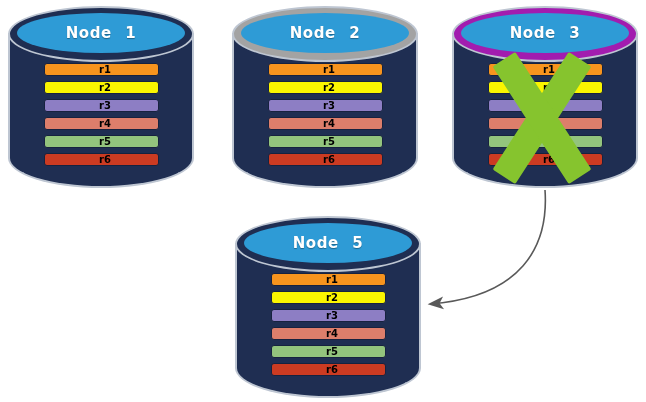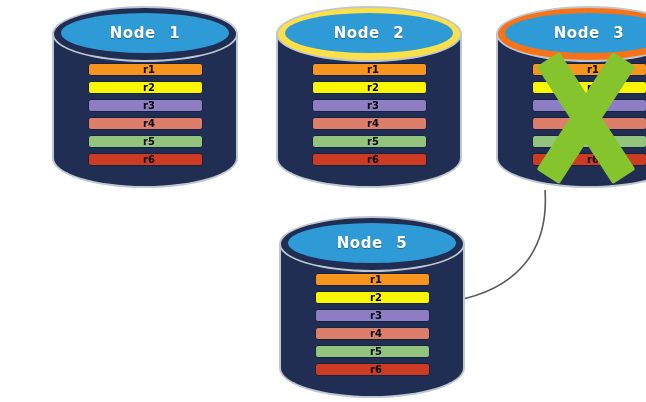--- a/index.html
+++ b/index.html
@@ -1,20 +1,20 @@
 <!DOCTYPE html>
 <html><head>
 <meta charset="utf-8">
 <style>
   html,body{margin:0;padding:0;background:#ffffff;}
   .stage{
     position:relative;width:646px;height:402px;background:#ffffff;overflow:hidden;
     font-family:"DejaVu Sans","Liberation Sans",sans-serif;
   }
-  .node{position:absolute;width:186px;height:182px;margin-left:44px;}
+  .node{position:absolute;width:186px;height:182px;}
   .node-1{left:8px;top:6px;}
   .node-2{left:232px;top:6px;}
   .node-3{left:452px;top:6px;}
   .node-4{left:235px;top:216px;}
 
   .cyl-body{
     position:absolute;left:0;right:0;top:27px;bottom:0;
     border:2px solid #BEC6D2;border-top:none;
     border-radius:0 0 50% 50% / 0 0 30px 30px;
     box-sizing:border-box;
@@ -76,38 +76,38 @@
       <div class="row" style="background: rgb(250, 245, 0);"><span>r2</span></div>
       <div class="row" style="background: rgb(141, 126, 196);"><span>r3</span></div>
       <div class="row" style="background: rgb(221, 126, 107);"><span>r4</span></div>
       <div class="row" style="background: rgb(147, 196, 125);"><span>r5</span></div>
       <div class="row" style="background: rgb(204, 59, 34);"><span>r6</span></div>
     </div>
   </div>
 
   <div class="node node-2">
     <div class="cyl-body" style="background: rgb(31, 46, 82);"></div>
-    <div class="cyl-top" style="background: #fde047;">
+    <div class="cyl-top" style="background: #a3a3a3;">
       <div class="cyl-face" style="background: rgb(46, 155, 214);">
         <span class="node-title">Node 2</span>
       </div>
     </div>
     <div class="rows">
       <div class="row" style="background: rgb(247, 148, 30);"><span>r1</span></div>
       <div class="row" style="background: rgb(250, 245, 0);"><span>r2</span></div>
       <div class="row" style="background: rgb(141, 126, 196);"><span>r3</span></div>
       <div class="row" style="background: rgb(221, 126, 107);"><span>r4</span></div>
       <div class="row" style="background: rgb(147, 196, 125);"><span>r5</span></div>
       <div class="row" style="background: rgb(204, 59, 34);"><span>r6</span></div>
     </div>
   </div>
 
   <div class="node node-3">
     <div class="cyl-body" style="background: rgb(31, 46, 82);"></div>
-    <div class="cyl-top" style="background: #f97316;">
+    <div class="cyl-top" style="background: #a21caf;">
       <div class="cyl-face" style="background: rgb(46, 155, 214);">
         <span class="node-title">Node 3</span>
       </div>
     </div>
     <div class="rows">
       <div class="row" style="background: rgb(247, 148, 30);"><span>r1</span></div>
       <div class="row" style="background: rgb(250, 245, 0);"><span>r2</span></div>
       <div class="row" style="background: rgb(141, 126, 196);"><span>r3</span></div>
       <div class="row" style="background: rgb(221, 126, 107);"><span>r4</span></div>
       <div class="row" style="background: rgb(147, 196, 125);"><span>r5</span></div>

